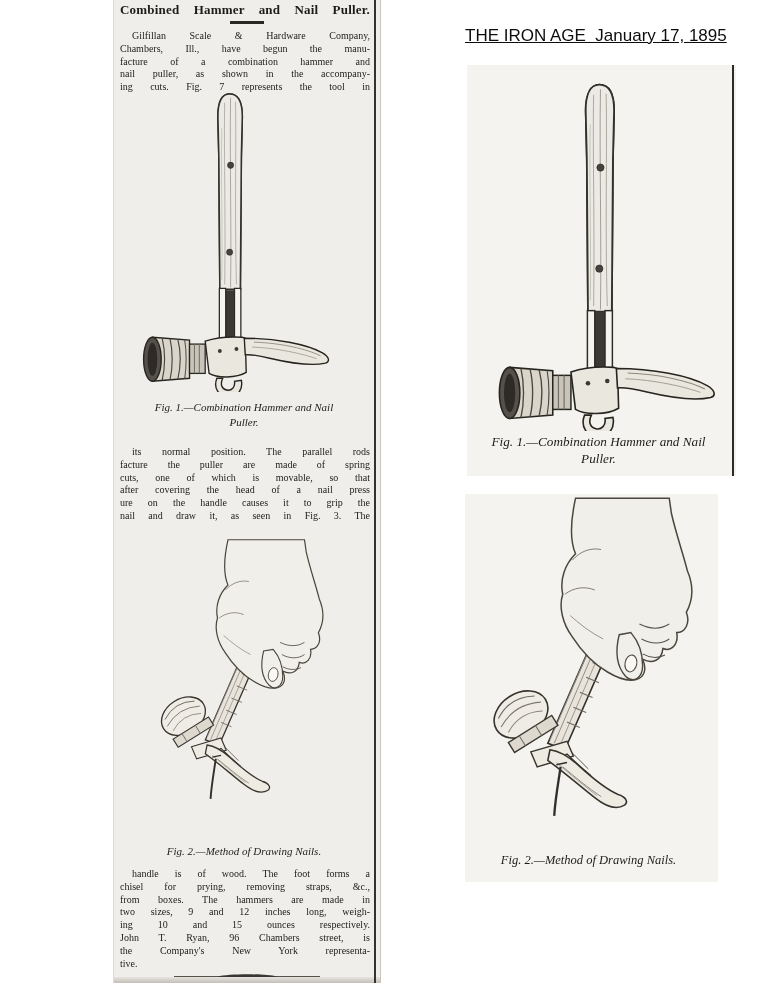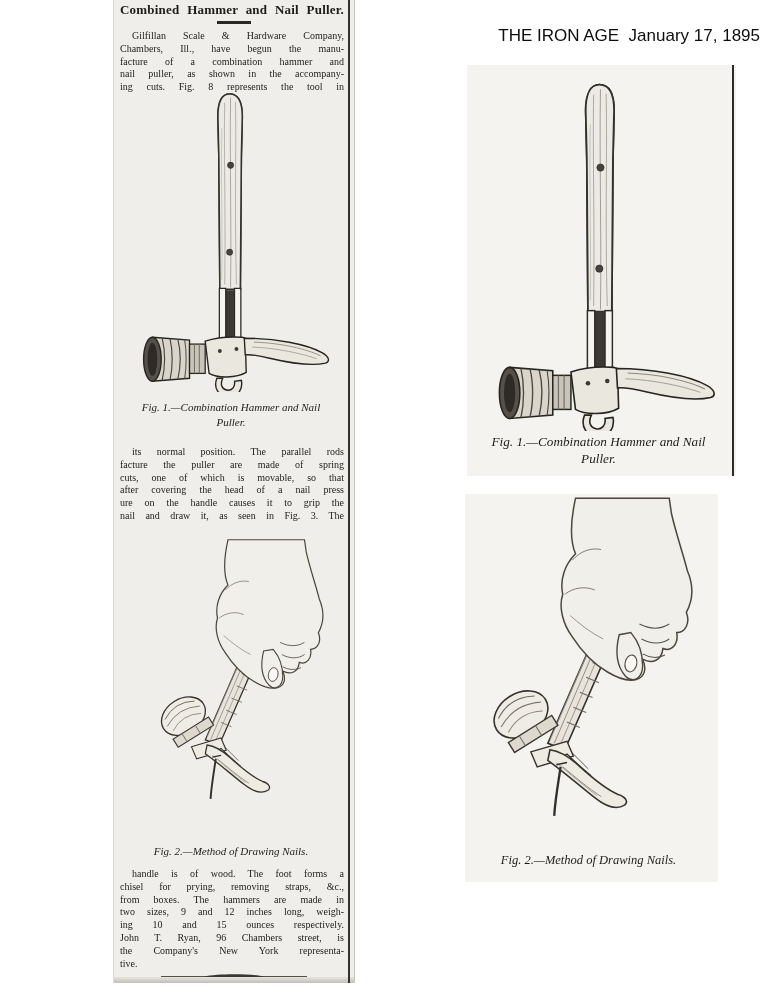--- a/index.html
+++ b/index.html
@@ -4,21 +4,21 @@
 <style>
   html,body { margin:0; padding:0; background:#ffffff; }
   .page {
     position:relative; width:768px; height:994px; background:#ffffff;
     overflow:hidden; font-family:"Liberation Serif", serif; color:#1e1c19;
   }
 
   
   .strip {
     position:absolute; left:113px; top:0; width:240px; height:983px;
-    background:#f0eeea; border-left:1px solid #dedbd5; border-right:1px solid #c9c6c0;
+    background:#f0eeea; border-left:1px solid #dedbd5; border-right:1px solid #c9c6c0;padding-left:26px;
   }
   .strip-rule {
     position:absolute; right:4px; top:0; bottom:0; width:2px; background:#34322d;
   }
   .strip-bottom-shade {
     position:absolute; left:0; right:0; bottom:0; height:6px;
     background:linear-gradient(#e7e4df,#c2bfb9);
   }
   .headline {
     position:absolute; top:2px; left:6px; right:10px;
@@ -38,23 +38,24 @@
   .para-end .line:last-child { text-align-last:left; }
   .cap {
     position:absolute; left:0; right:6px; text-align:center;
     font-style:italic; font-weight:normal; font-size:11px; line-height:14.5px;
   }
   .fig-svg { position:absolute; }
   .divider { position:absolute; top:972px; left:50%; margin-left:-77px; }
 
   
   .masthead {
-    position:absolute; left:465px; top:26px; width:295px; text-align:right;
+    position:absolute; left:465px; top:26px; width:295px; text-align:left;
     font-family:"Liberation Sans", sans-serif; font-size:17px; color:#0d0d0d;
     white-space:pre;
+    text-decoration:underline;
   }
   .figbox {
     position:absolute; background:#f5f3ef; overflow:hidden;
   }
   .figbox1 { left:467px; top:65px;  width:269px; height:411px; }
   .figbox2 { left:465px; top:494px; width:253px; height:388px; }
   .figbox .cap { font-size:13.2px; line-height:17px; }
   .figbox2 .cap { font-size:12.5px; }
   .col-rule {
     position:absolute; right:2px; top:0; bottom:0; width:2px; background:#2b2a26;
@@ -155,21 +156,21 @@
 
   <div class="strip">
     <div class="headline">Combined Hammer and Nail Puller.</div>
     <div class="headline-rule"></div>
 
     <div class="para" style="top:30px">
         <span class="line">Gilfillan Scale &amp; Hardware Company,</span>
         <span class="line">Chambers, Ill., have begun the manu-</span>
         <span class="line">facture of a combination hammer and</span>
         <span class="line">nail puller, as shown in the accompany-</span>
-        <span class="line">ing cuts.  Fig. 8 represents the tool in</span>
+        <span class="line">ing cuts.  Fig. 7 represents the tool in</span>
       </div>
 
     <svg class="fig-svg" style="top:89px;left:13px" width="215" height="303">
       <use href="#hammer"></use>
     </svg>
 
     <div class="cap" style="top:400px">
       <div>Fig. 1.—Combination Hammer and Nail</div>
       <div>Puller.</div>
     </div>

